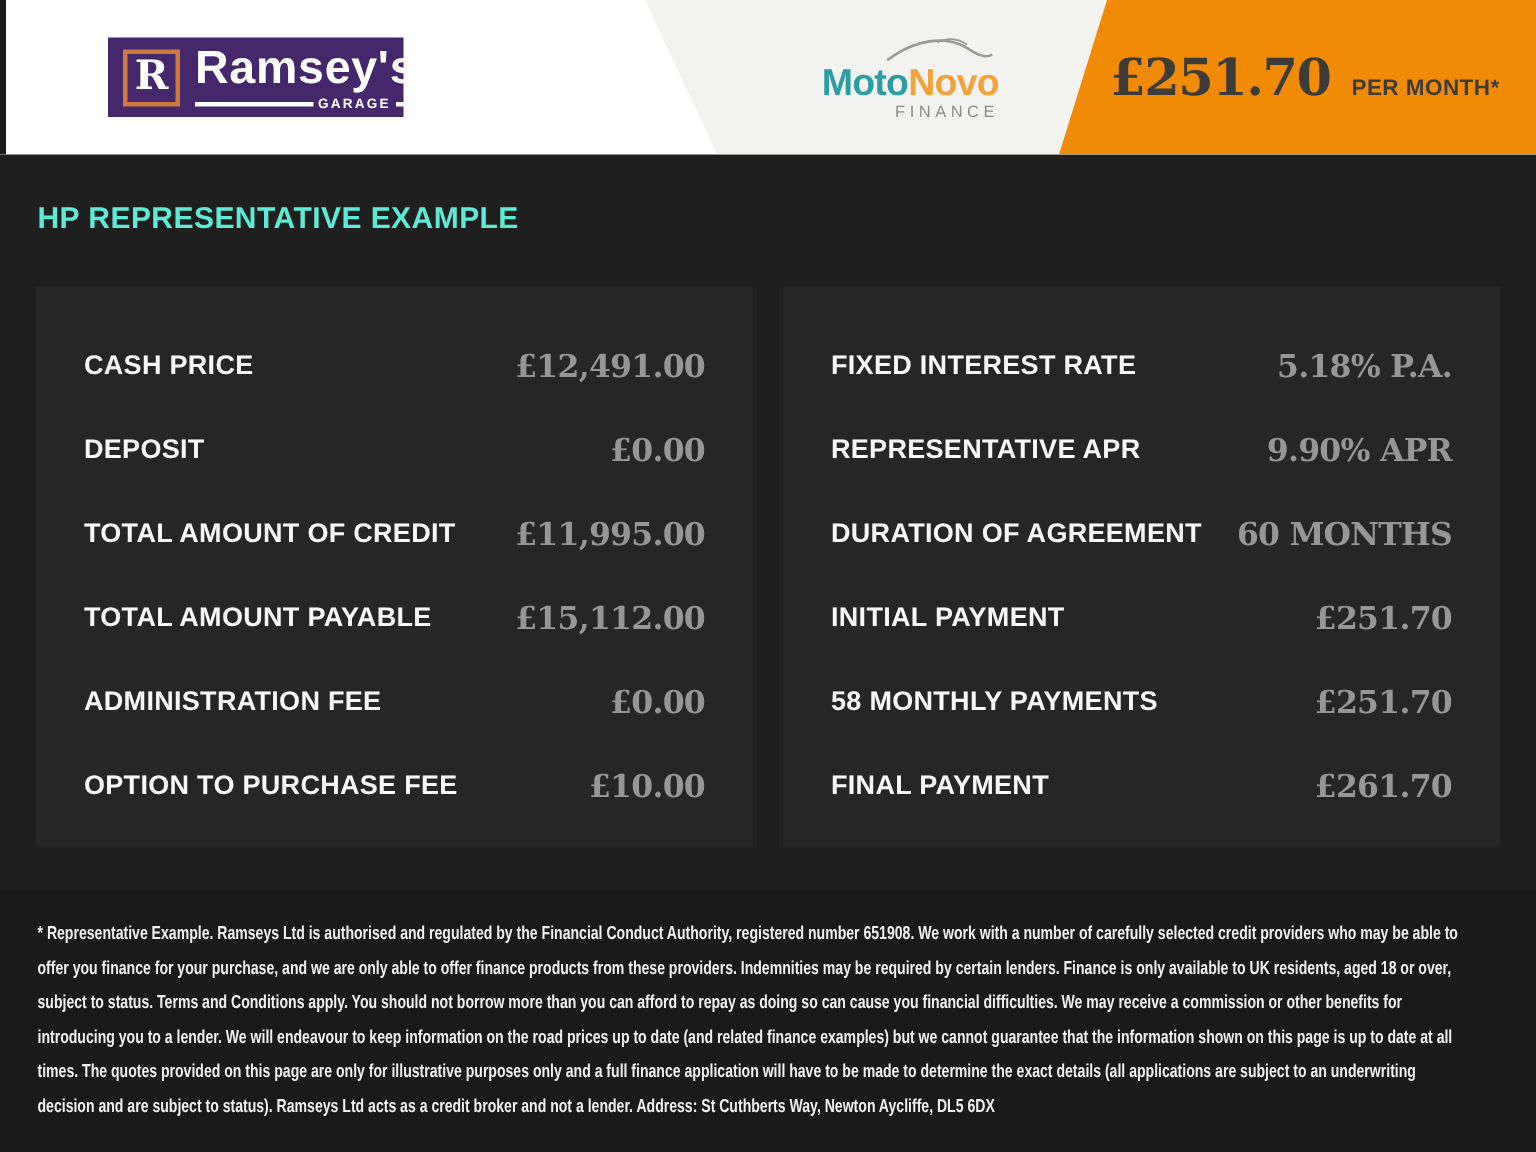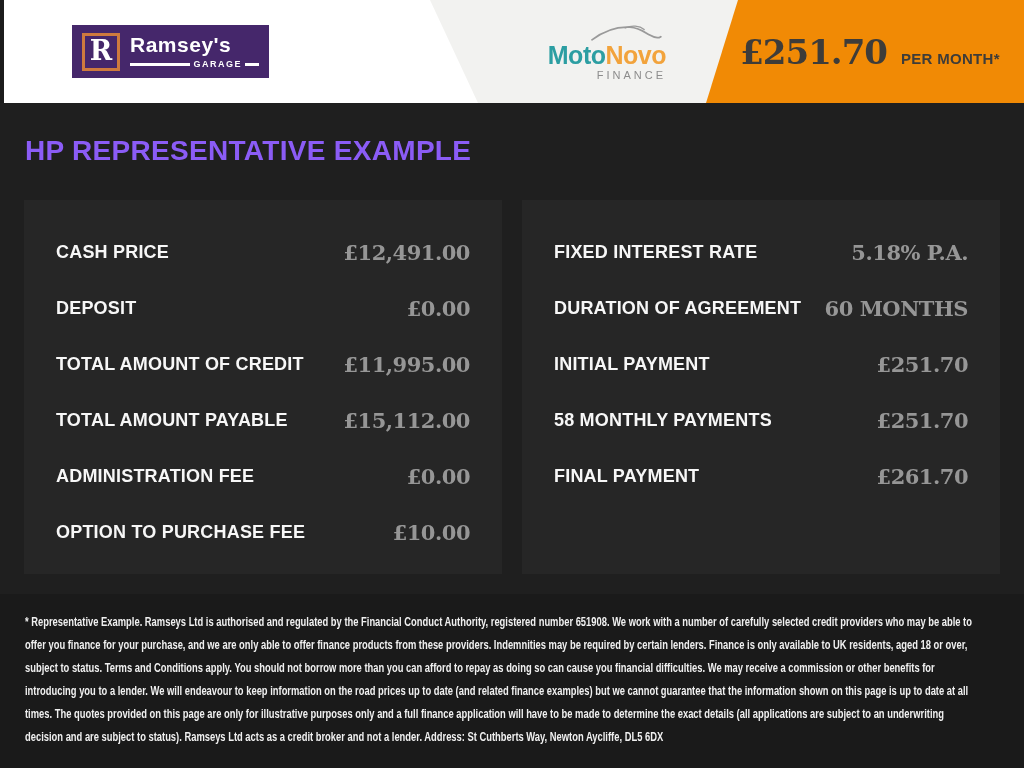--- a/index.html
+++ b/index.html
@@ -15,21 +15,21 @@
       clip-path:polygon(738px 0, 1024px 0, 1024px 103px, 706px 103px); }
 
   
   .ramseys { position:absolute; left:72px; top:25px; width:197px; height:53px;
              background:#45276b; display:flex; align-items:center; padding:0 10px; }
   .monogram-box { width:38px; height:38px; border:3px solid #ce7a3e; display:flex;
                   align-items:center; justify-content:center; flex:0 0 auto; margin-right:10px; }
   .monogram { color:#ffffff; font-family:"DejaVu Serif", serif; font-weight:bold;
               font-size:27px; line-height:1; transform:translateY(-1px); }
   .ramseys-text { flex:1; color:#fff; }
-  .ramseys-name { font-size:21px; font-weight:bold; letter-spacing:0.5px; line-height:1; }
+  .ramseys-name { font-size:31px; font-weight:bold; letter-spacing:0.5px; line-height:1; }
   .ramseys-underline { display:flex; align-items:center; margin-top:4px; }
   .ul-line { height:3px; background:#ffffff; flex:1; }
   .ul-line-short { height:3px; background:#ffffff; width:14px; }
   .ramseys-sub { font-size:9px; font-weight:bold; letter-spacing:1.5px; padding:0 3px; }
 
   
   .motonovo { position:absolute; left:538px; top:24px; width:128px; }
   .car-swoosh { display:block; margin-left:52px; }
   .motonovo-text { font-size:25px; font-weight:bold; line-height:24px; letter-spacing:-0.5px;text-align:right; }
   .moto { color:#2c9ea2; }
@@ -40,21 +40,21 @@
   
   .price-banner { position:absolute; left:716px; top:0; right:0; height:103px;
                   display:flex; align-items:center; justify-content:center; }
   .price-inner { display:flex; align-items:baseline; gap:14px; color:#3e3c39; }
   .price-amount { font-family:"DejaVu Serif", serif; font-weight:bold; font-size:34px;
                   letter-spacing:-1px; }
   .price-per { font-size:15px; font-weight:bold; letter-spacing:0.3px; }
 
   
   .main { width:1024px; height:491px; background:#1f1f1f; }
-  .page-heading { color:#8b5cf6; font-size:28px; font-weight:bold; letter-spacing:0.3px;
+  .page-heading { color:#5eead4; font-size:20px; font-weight:bold; letter-spacing:0.3px;
                   padding:32px 0 0 25px; }
   .panels { display:flex; gap:20px; padding:0 24px; margin-top:33px; }
   .panel { flex:1; height:374px; background:#262626; padding:24px 32px 0 32px; }
   .row { height:56px; display:flex; align-items:center; justify-content:space-between; }
   .row-label { color:#f7f7f7; font-size:18px; font-weight:bold; letter-spacing:0.2px; white-space:nowrap; }
   .row-value { color:#969696; font-family:"DejaVu Serif", serif; font-weight:bold;
                font-size:21px; letter-spacing:-0.5px; white-space:nowrap; text-align:left; }
 
   
   .footer { width:1024px; height:174px; background:#1a1a1a; padding:17px 16px 0 25px; overflow:hidden; }
@@ -133,20 +133,24 @@
         <span class="row-value">£10.00</span>
       </div>
     </div>
 
     <div class="panel">
       <div class="row">
         <span class="row-label">FIXED INTEREST RATE</span>
         <span class="row-value">5.18% P.A.</span>
       </div>
       <div class="row">
+        <span class="row-label">REPRESENTATIVE APR</span>
+        <span class="row-value">9.90% APR</span>
+      </div>
+      <div class="row">
         <span class="row-label">DURATION OF AGREEMENT</span>
         <span class="row-value">60 MONTHS</span>
       </div>
       <div class="row">
         <span class="row-label">INITIAL PAYMENT</span>
         <span class="row-value">£251.70</span>
       </div>
       <div class="row">
         <span class="row-label">58 MONTHLY PAYMENTS</span>
         <span class="row-value">£251.70</span>

